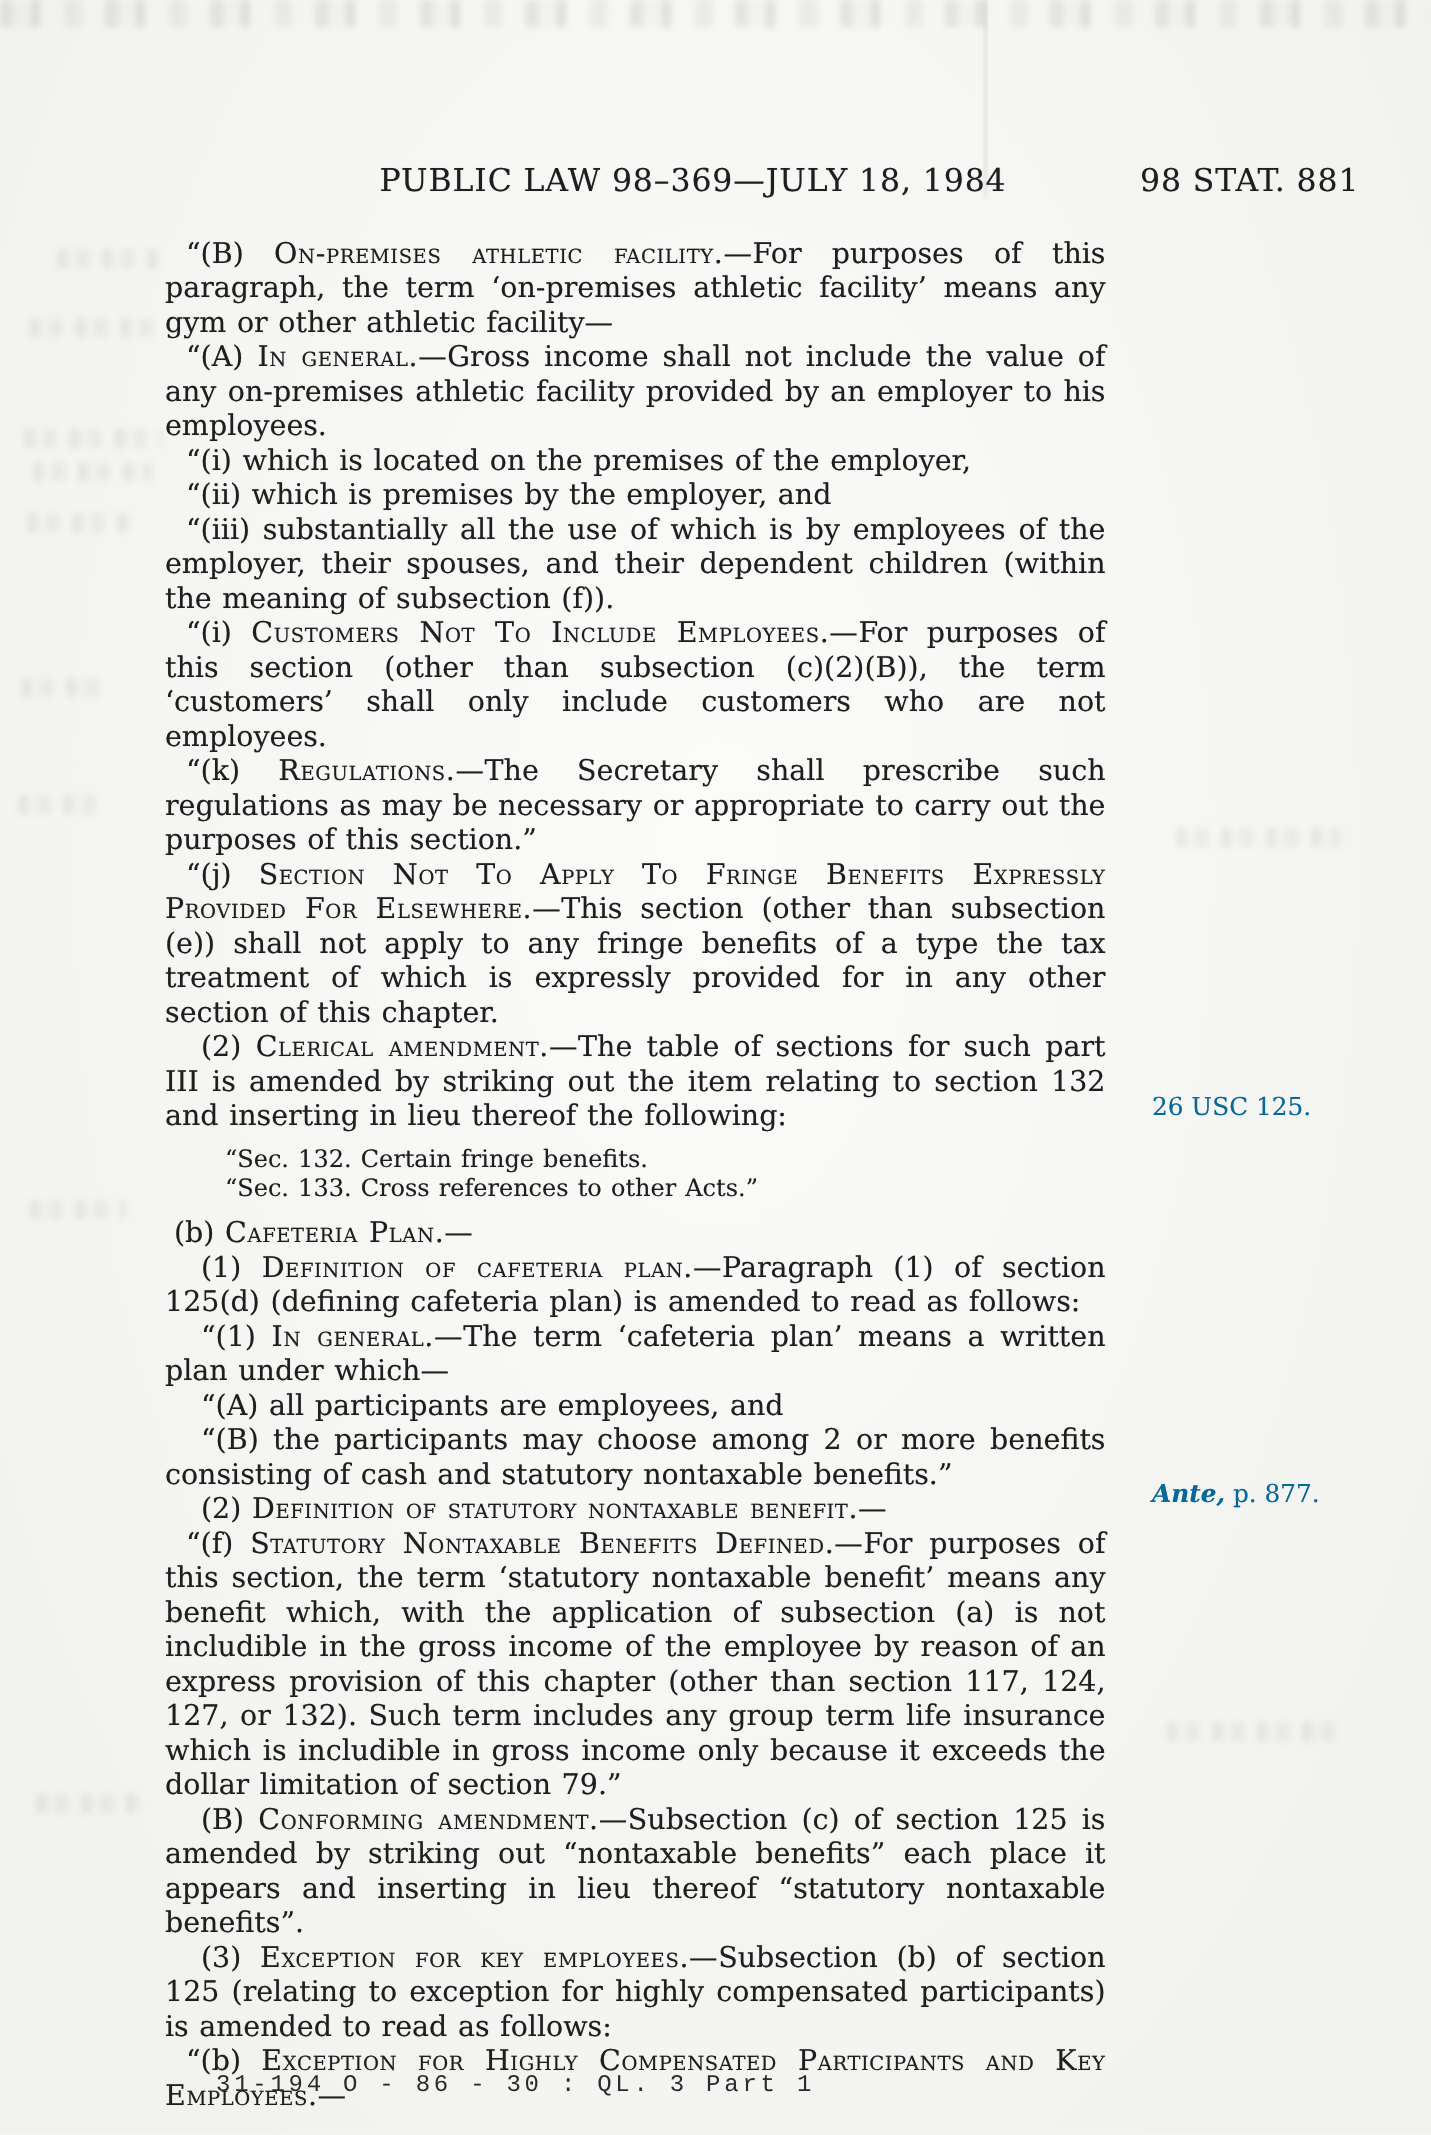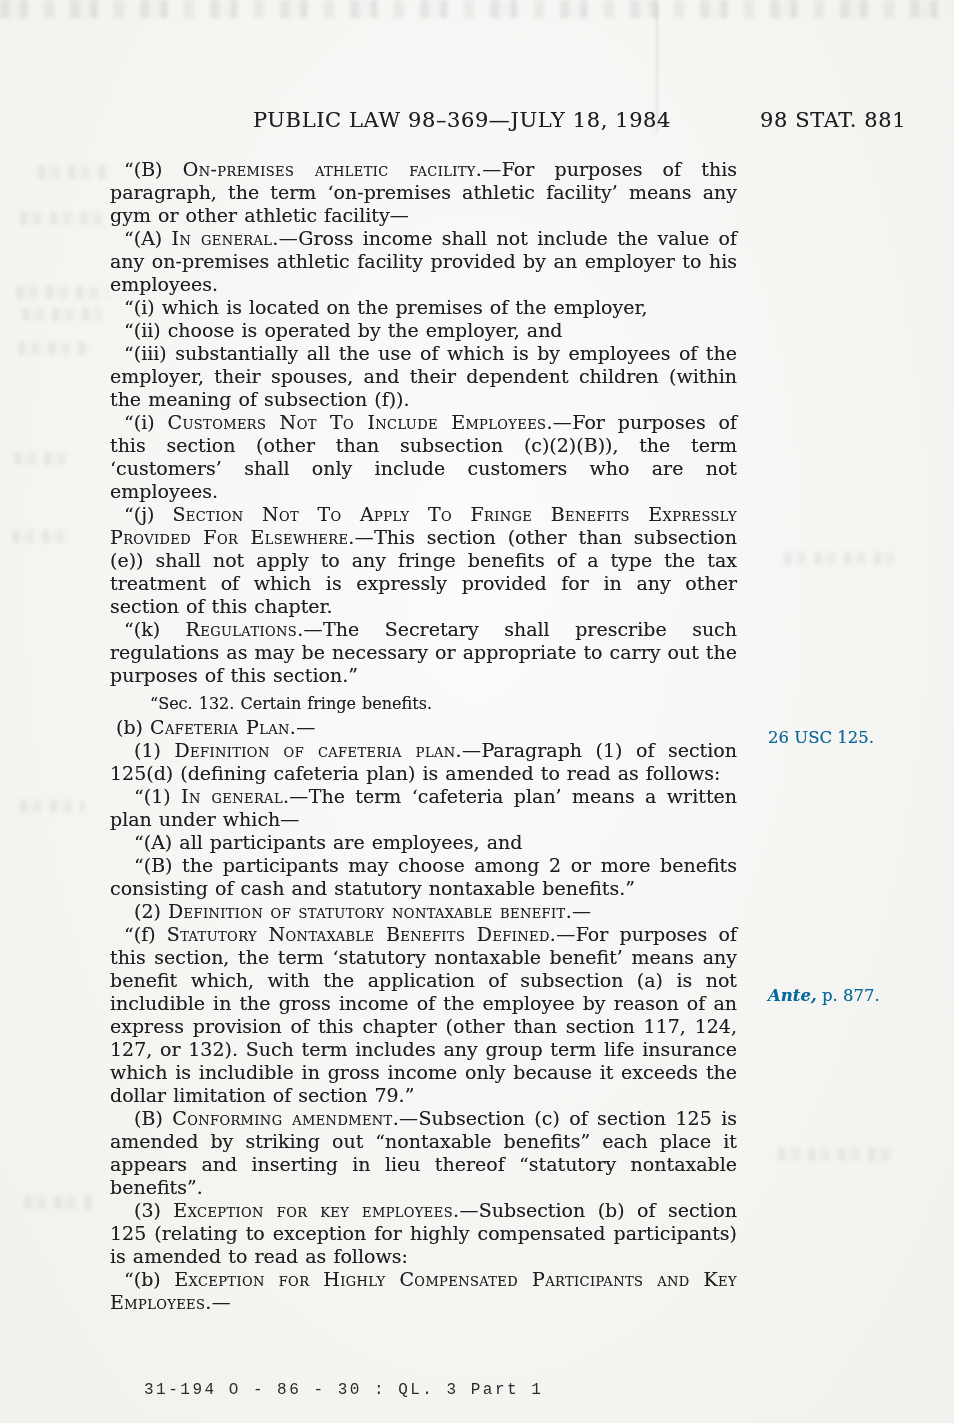--- a/index.html
+++ b/index.html
@@ -94,26 +94,28 @@
   <div class="smudge" style="left:20px;top:800px;width:64px;height:13px;"></div>
   <div class="smudge" style="left:24px;top:1196px;width:70px;height:13px;"></div>
 
   <div class="hdr-title">PUBLIC LAW 98–369—JULY 18, 1984</div>
   <div class="hdr-stat">98 STAT. 881</div>
 
   <div class="statute-body">
       <p class="iA"><span>“(B) </span><span class="sc">On-premises athletic facility.—</span><span>For purposes of this paragraph, the term ‘on-premises athletic facility’ means any gym or other athletic facility—</span></p>
       <p class="iA"><span>“(A) </span><span class="sc">In general.—</span><span>Gross income shall not include the value of any on-premises athletic facility provided by an employer to his employees.</span></p>
       <p class="iR"><span>“(i) which is located on the premises of the employer,</span></p>
-      <p class="iR"><span>“(ii) choose is operated by the employer, and</span></p>
+      <p class="iR"><span>“(ii) which is premises by the employer, and</span></p>
       <p class="iR"><span>“(iii) substantially all the use of which is by employees of the employer, their spouses, and their dependent children (within the meaning of subsection (f)).</span></p>
       <p class="i0"><span>“(i) </span><span class="sc">Customers Not To Include Employees.—</span><span>For purposes of this section (other than subsection (c)(2)(B)), the term ‘customers’ shall only include customers who are not employees.</span></p>
+      <p class="i0"><span>“(k) </span><span class="sc">Regulations.—</span><span>The Secretary shall prescribe such regulations as may be necessary or appropriate to carry out the purposes of this section.”</span></p>
       <p class="i0"><span>“(j) </span><span class="sc">Section Not To Apply To Fringe Benefits Expressly Provided For Elsewhere.—</span><span>This section (other than subsection (e)) shall not apply to any fringe benefits of a type the tax treatment of which is expressly provided for in any other section of this chapter.</span></p>
-      <p class="i0"><span>“(k) </span><span class="sc">Regulations.—</span><span>The Secretary shall prescribe such regulations as may be necessary or appropriate to carry out the purposes of this section.”</span></p>
+      <p class="i1"><span>(2) </span><span class="sc">Clerical amendment.—</span><span>The table of sections for such part III is amended by striking out the item relating to section 132 and inserting in lieu thereof the following:</span></p>
       <p class="sec sec-first"><span>“Sec. 132. Certain fringe benefits.</span></p>
+      <p class="sec sec-last"><span>“Sec. 133. Cross references to other Acts.”</span></p>
       <p class="ib"><span>(b) </span><span class="sc">Cafeteria Plan.—</span></p>
       <p class="i1"><span>(1) </span><span class="sc">Definition of cafeteria plan.—</span><span>Paragraph (1) of section 125(d) (defining cafeteria plan) is amended to read as follows:</span></p>
       <p class="i1"><span>“(1) </span><span class="sc">In general.—</span><span>The term ‘cafeteria plan’ means a written plan under which—</span></p>
       <p class="i2"><span>“(A) all participants are employees, and</span></p>
       <p class="i2"><span>“(B) the participants may choose among 2 or more benefits consisting of cash and statutory nontaxable benefits.”</span></p>
       <p class="i1"><span>(2) </span><span class="sc">Definition of statutory nontaxable benefit.—</span></p>
       <p class="i0"><span>“(f) </span><span class="sc">Statutory Nontaxable Benefits Defined.—</span><span>For purposes of this section, the term ‘statutory nontaxable benefit’ means any benefit which, with the application of subsection (a) is not includible in the gross income of the employee by reason of an express provision of this chapter (other than section 117, 124, 127, or 132). Such term includes any group term life insurance which is includible in gross income only because it exceeds the dollar limitation of section 79.”</span></p>
       <p class="i2"><span>(B) </span><span class="sc">Conforming amendment.—</span><span>Subsection (c) of section 125 is amended by striking out “nontaxable benefits” each place it appears and inserting in lieu thereof “statutory nontaxable benefits”.</span></p>
       <p class="i1"><span>(3) </span><span class="sc">Exception for key employees.—</span><span>Subsection (b) of section 125 (relating to exception for highly compensated participants) is amended to read as follows:</span></p>
       <p class="i0"><span>“(b) </span><span class="sc">Exception for Highly Compensated Participants and Key Employees.—</span></p>

